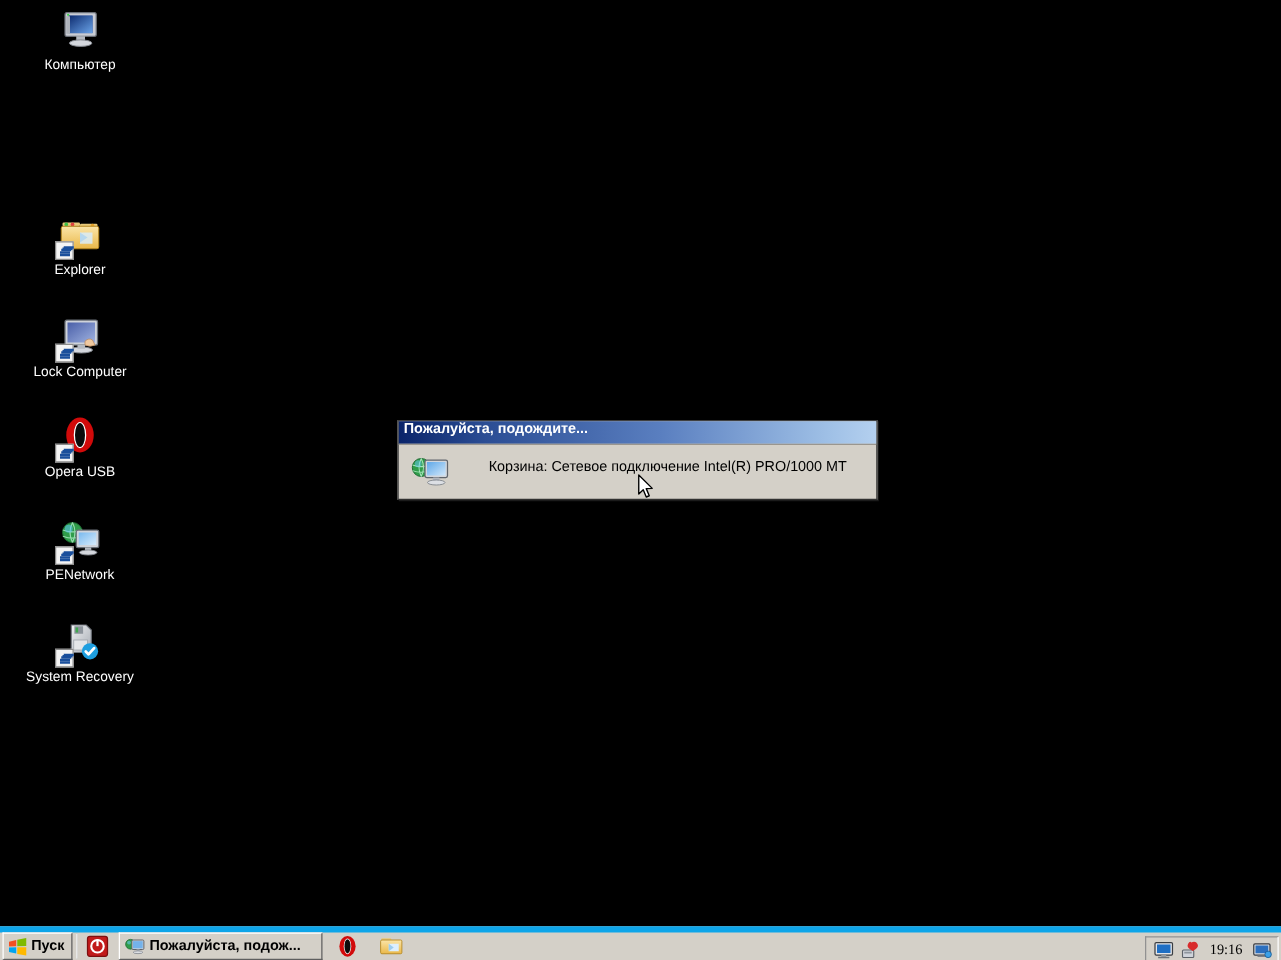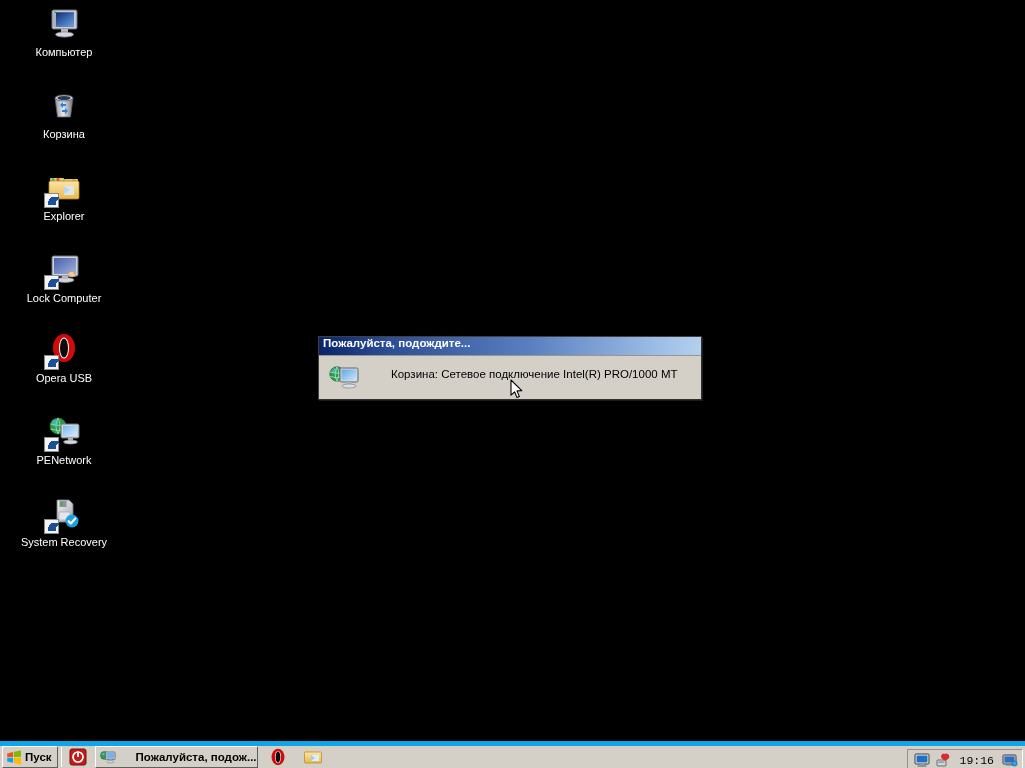--- a/index.html
+++ b/index.html
@@ -168,21 +168,21 @@
   }
   #task-button {
     margin-left: 4px;
     height: 22px;
     width: 163px;
     background: #d4d0c8;
     border: 1px solid;
     border-color: #ffffff #5f5f5f #5f5f5f #ffffff;
     display: flex;
     align-items: center;
-    gap: 20px;
+    gap: 4px;
     padding: 0 4px;
     cursor: default;
     overflow: hidden;
   }
   #task-button .tlbl {
     font-size: 11.5px;
     font-weight: bold;
     color: #000000;
     font-family: "Liberation Sans", sans-serif;
     white-space: nowrap;
@@ -196,21 +196,21 @@
     align-items: center;
     gap: 5px;
     padding: 0 4px 0 6px;
     border: 1px solid;
     border-color: #919191 #ffffff #ffffff #919191;
     background: #d4d0c8;
   }
   #tray .clock {
     font-size: 11.5px;
     color: #000000;
-    font-family: Liberation Mono, monospace;
+    font-family: Liberation Serif, serif;
     margin: 0 3px;
   }
   .tray-icon { width: 16px; height: 16px; position: relative; }
 </style>
 </head>
 <body>
 
 <div id="desktop">
 
   <div class="dicon" style="left:6px; top:4px;">
@@ -225,37 +225,20 @@
         <rect x="11" y="8.5" width="19" height="14" fill="url(#scr1)"></rect>
         <rect x="9" y="9" width="3" height="14" fill="#aeb3bb"></rect>
         <circle cx="10.5" cy="7.8" r="0.9" fill="#41d24a"></circle>
         <rect x="17" y="25" width="7" height="4" fill="#b4b9c1"></rect>
         <ellipse cx="20.5" cy="30.5" rx="9" ry="2.6" fill="#d4d7dd" stroke="#84888f" stroke-width="0.8"></ellipse>
       </svg>
     </span>
     <span class="lbl">Компьютер</span>
   </div>
 
-  <div class="dicon" style="left:6px; top:86px;">
-    <span class="glyph">
-      <svg width="40" height="40" viewBox="0 0 40 40">
-        <linearGradient id="bin1" x1="0" y1="0" x2="1" y2="0">
-          <stop offset="0%" stop-color="#8e959d"></stop>
-            <stop offset="45%" stop-color="#e5e8ec"></stop>
-            <stop offset="100%" stop-color="#6f757d"></stop>
-        </linearGradient>
-        <path d="M11 12 L13.5 31 h13 L29 12 Z" fill="url(#bin1)" stroke="#5b6168" stroke-width="0.8"></path>
-        <ellipse cx="20" cy="12" rx="9" ry="3" fill="#c6cbd2" stroke="#5b6168" stroke-width="0.8"></ellipse>
-        <ellipse cx="20" cy="12" rx="6.5" ry="2" fill="#2a3a52"></ellipse>
-        <path d="M16 19 l3 -3 v2 h3 v2 h-3 v2 Z" fill="#2a7fd4"></path>
-        <path d="M24 25 l-3 3 v-2 h-3 v-2 h3 v-2 Z" fill="#2a7fd4"></path>
-      </svg>
-    </span>
-    <span class="lbl">Корзина</span>
-  </div>
 
   <div class="dicon" style="left:6px; top:250px;">
     <span class="glyph">
       <svg width="40" height="40" viewBox="0 0 40 40">
         <linearGradient id="lm1" x1="0" y1="0" x2="1" y2="1">
           <stop offset="0%" stop-color="#4a5fa8"></stop>
             <stop offset="100%" stop-color="#9fb2e0"></stop>
         </linearGradient>
         <rect x="8" y="6" width="26" height="20" rx="1.5" fill="#cfd3da" stroke="#6b7078" stroke-width="1"></rect>
         <rect x="10" y="8" width="22" height="16" fill="url(#lm1)"></rect>

